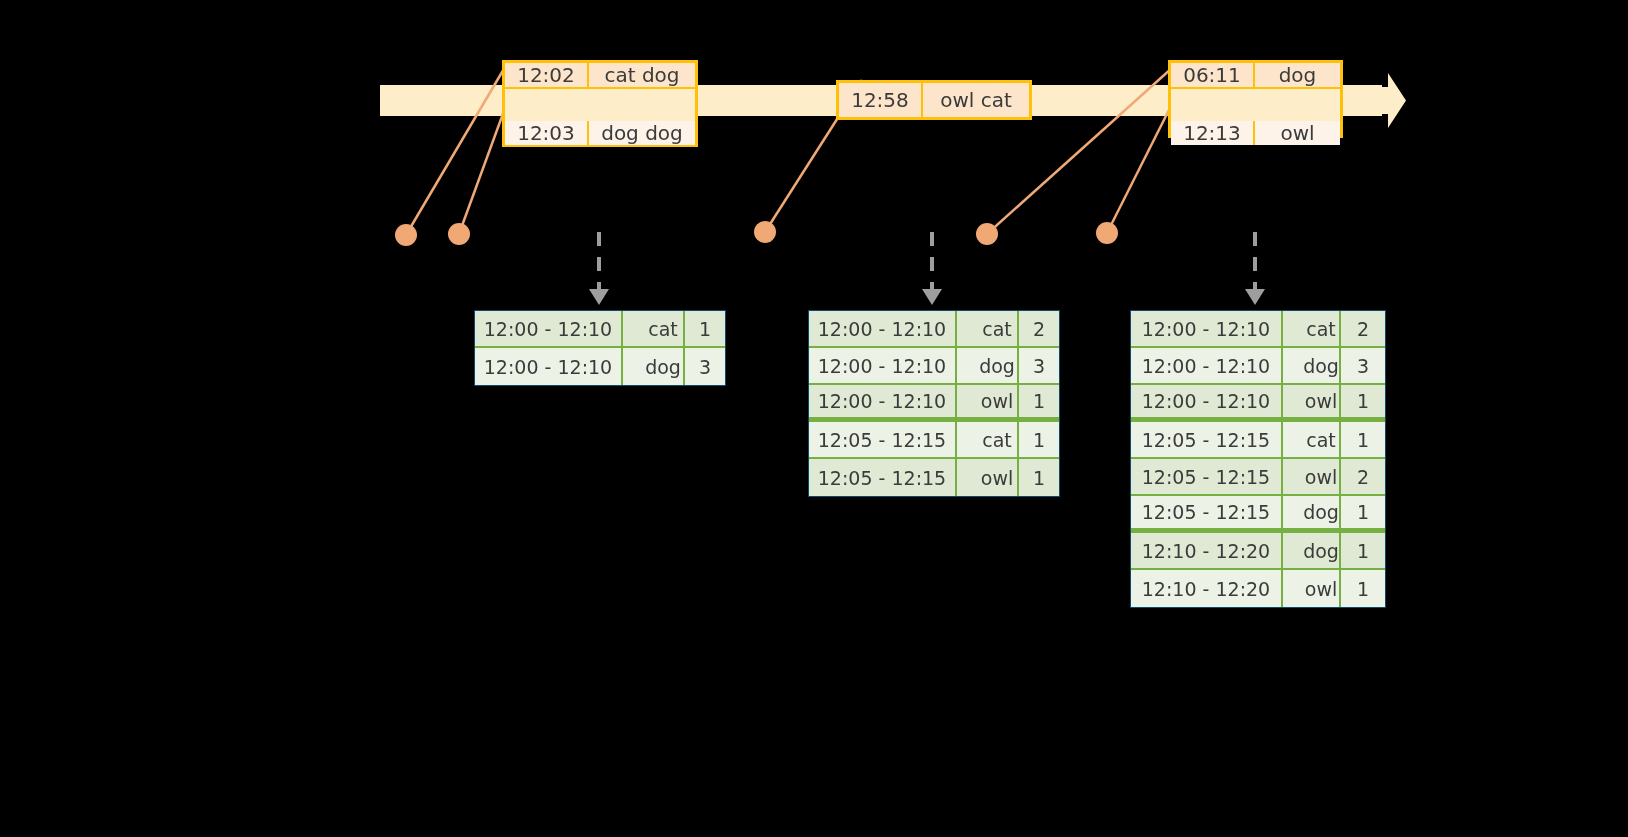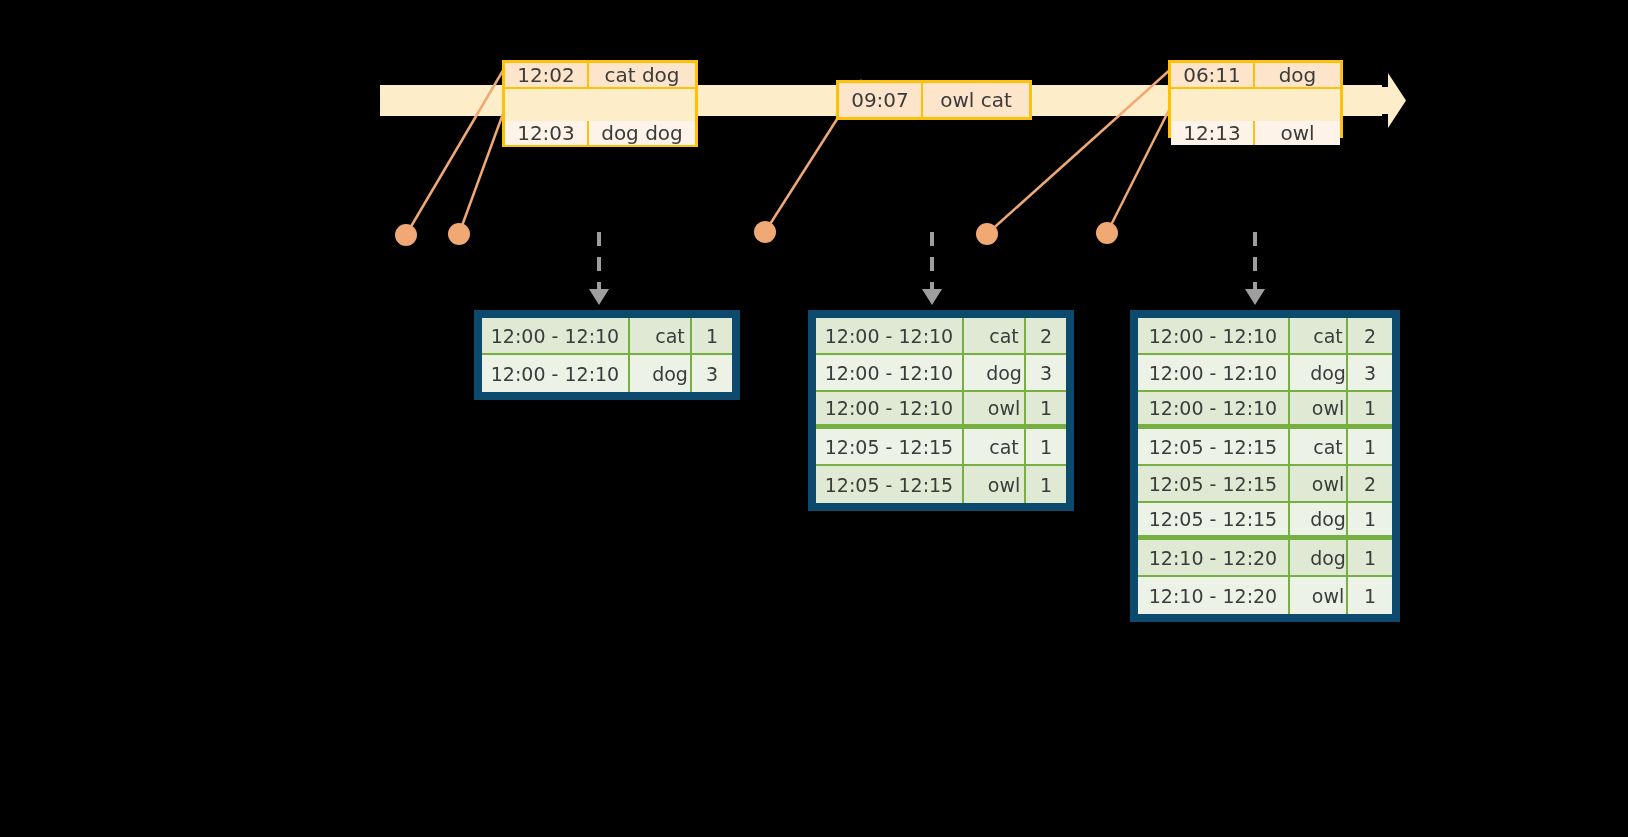--- a/index.html
+++ b/index.html
@@ -43,21 +43,21 @@
   #ev1{left:502px;top:60px;width:196px;height:87px;}
   #ev2{left:836px;top:80px;width:196px;height:40px;}
   #ev3{left:1168px;top:60px;width:175px;height:78px;}
 
   
   .leader{position:absolute;left:0;top:0;width:1628px;height:837px;pointer-events:none;}
 
   
   .rtable{
     position:absolute;
-    border:8px solid #0c4a6e;
+    border:1px solid #0c4a6e;
     background:#0f172a;
     box-sizing:border-box;
   }
   .rrow{display:flex;}
   .rcell{
     font-size:19px;color:#3b3b3b;
     display:flex;align-items:center;justify-content:center;
     box-sizing:border-box;height:37px;
     border-right:2px solid #76b043;
     border-bottom:2px solid #76b043;
@@ -127,21 +127,21 @@
       <div class="ev-words">cat dog</div>
     </div>
     <div class="ev-row plain">
       <div class="ev-time">12:03</div>
       <div class="ev-words">dog dog</div>
     </div>
   </div>
 
   <div class="ev" id="ev2">
     <div class="ev-row shade">
-      <div class="ev-time">09:07</div>
+      <div class="ev-time">12:58</div>
       <div class="ev-words">owl cat</div>
     </div>
   </div>
 
   <div class="ev" id="ev3">
     <div class="ev-row shade">
       <div class="ev-time">06:11</div>
       <div class="ev-words">dog</div>
     </div>
     <div class="ev-row plain">

